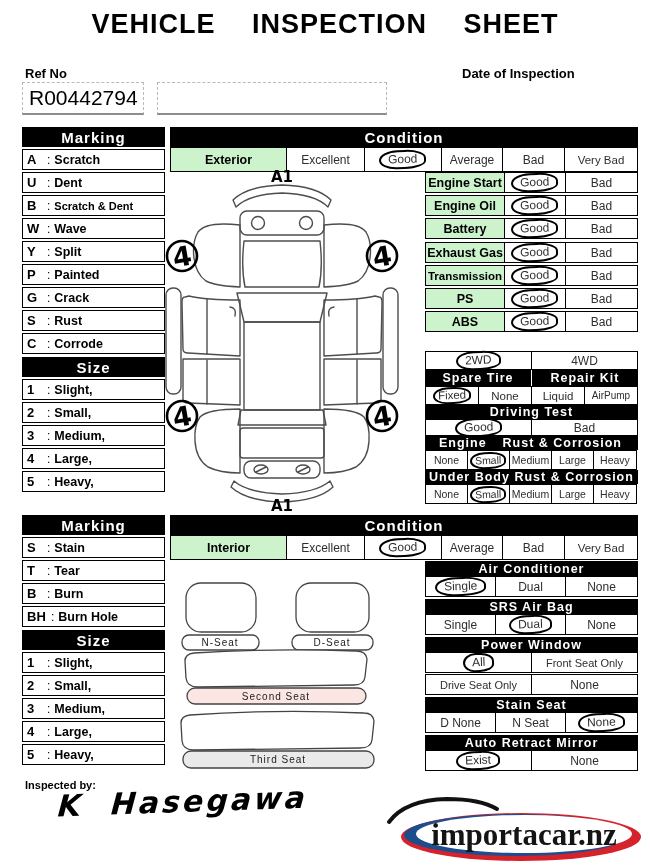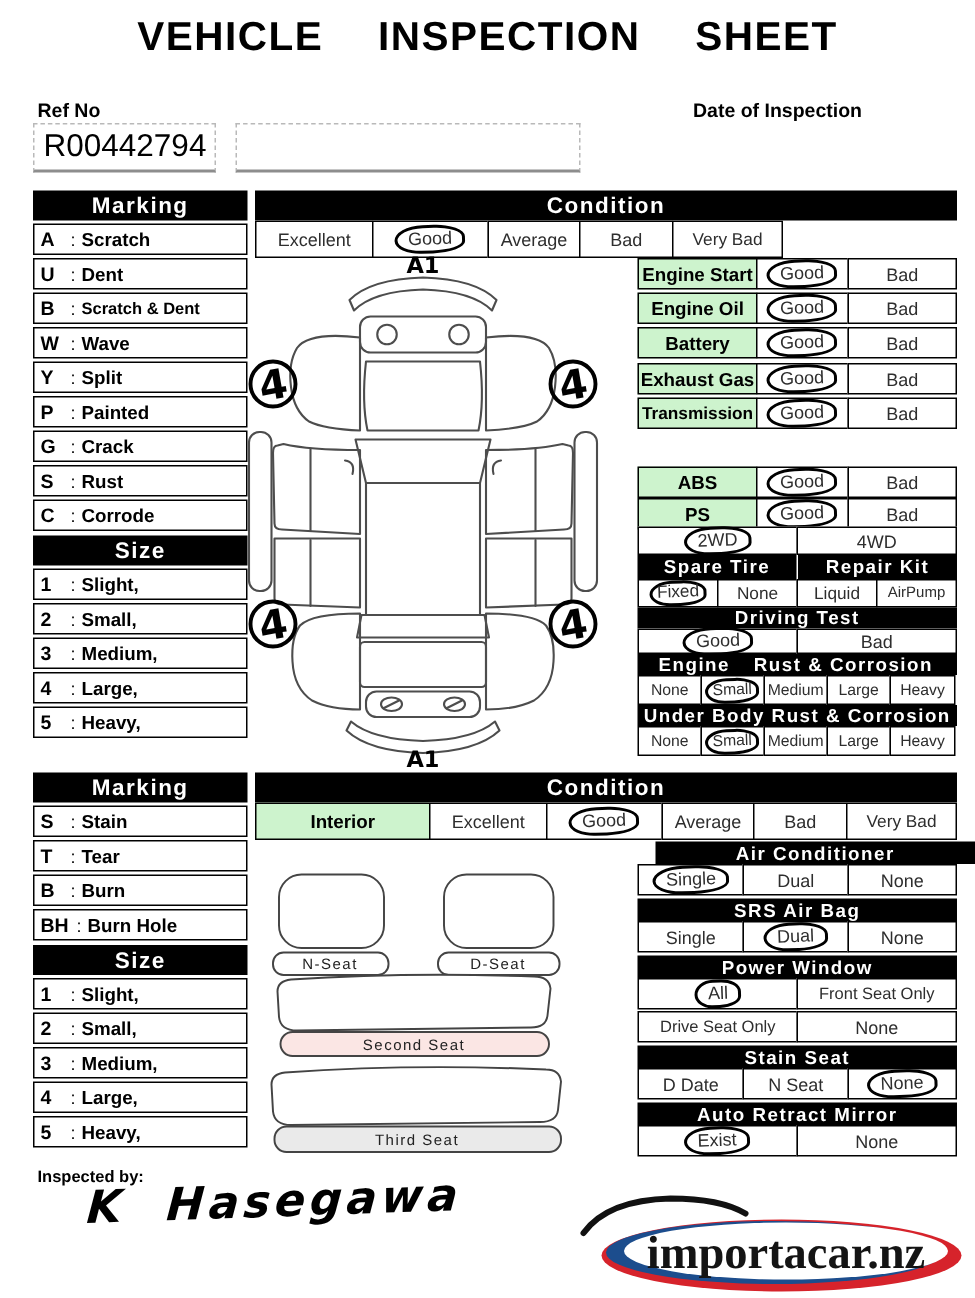--- a/index.html
+++ b/index.html
@@ -124,20 +124,21 @@
       <span class="ld">Large,</span>
     </div>
   <div class="abs lrow" style="left:22px;top:471px;width:143px;height:21px;">
       <span class="lc">5</span>
       <span class="lsep">:</span>
       <span class="ld">Heavy,</span>
     </div>
 
   <div class="abs bar big" style="left:170px;top:127px;width:468px;height:20px;">Condition</div>
   <div class="trow" style="left:170px;top:147px;">
+    <div class="cell green" style="width:117px;height:25px;">Exterior</div>
     <div class="cell" style="width:79px;height:25px;">Excellent</div>
     <div class="cell" style="width:78px;height:25px;">
         <span class="circ">Good</span>
       </div>
     <div class="cell" style="width:62px;height:25px;">Average</div>
     <div class="cell" style="width:63px;height:25px;">Bad</div>
     <div class="cell" style="width:74px;height:25px;font-size:11.5px;">Very Bad</div>
   </div>
 
   <div class="trow" style="left:425px;top:172px;">
@@ -168,21 +169,21 @@
       </div>
     <div class="cell" style="width:73px;height:21px;">Bad</div>
   </div>
   <div class="trow" style="left:425px;top:265px;">
     <div class="cell green" style="width:80px;height:21px;font-size:11.5px;">Transmission</div>
     <div class="cell" style="width:62px;height:21px;">
         <span class="circ">Good</span>
       </div>
     <div class="cell" style="width:73px;height:21px;">Bad</div>
   </div>
-  <div class="trow" style="left:425px;top:288px;margin-top:44px;">
+  <div class="trow" style="left:425px;top:288px;">
     <div class="cell green" style="width:80px;height:21px;">PS</div>
     <div class="cell" style="width:62px;height:21px;">
         <span class="circ">Good</span>
       </div>
     <div class="cell" style="width:73px;height:21px;">Bad</div>
   </div>
   <div class="trow" style="left:425px;top:311px;">
     <div class="cell green" style="width:80px;height:21px;">ABS</div>
     <div class="cell" style="width:62px;height:21px;">
         <span class="circ">Good</span>
@@ -342,21 +343,21 @@
     <div class="cell green" style="width:117px;height:25px;">Interior</div>
     <div class="cell" style="width:79px;height:25px;">Excellent</div>
     <div class="cell" style="width:78px;height:25px;">
         <span class="circ">Good</span>
       </div>
     <div class="cell" style="width:62px;height:25px;">Average</div>
     <div class="cell" style="width:63px;height:25px;">Bad</div>
     <div class="cell" style="width:74px;height:25px;font-size:11.5px;">Very Bad</div>
   </div>
 
-  <div class="abs bar sm" style="left:437px;top:561px;width:213px;height:15px;">Air Conditioner</div>
+  <div class="abs bar sm" style="left:425px;top:561px;width:213px;height:15px;">Air Conditioner</div>
   <div class="trow" style="left:425px;top:576px;">
     <div class="cell" style="width:71px;height:21px;">
         <span class="circ">Single</span>
       </div>
     <div class="cell" style="width:71px;height:21px;">Dual</div>
     <div class="cell" style="width:73px;height:21px;">None</div>
   </div>
   <div class="abs bar sm" style="left:425px;top:599px;width:213px;height:15px;">SRS Air Bag</div>
   <div class="trow" style="left:425px;top:614px;">
     <div class="cell" style="width:71px;height:21px;">Single</div>
@@ -371,21 +372,21 @@
         <span class="circ">All</span>
       </div>
     <div class="cell" style="width:107px;height:21px;font-size:11px;">Front Seat Only</div>
   </div>
   <div class="trow" style="left:425px;top:674px;">
     <div class="cell" style="width:107px;height:21px;font-size:11px;">Drive Seat Only</div>
     <div class="cell" style="width:107px;height:21px;">None</div>
   </div>
   <div class="abs bar sm" style="left:425px;top:697px;width:213px;height:15px;">Stain Seat</div>
   <div class="trow" style="left:425px;top:712px;">
-    <div class="cell" style="width:71px;height:21px;">D Date</div>
+    <div class="cell" style="width:71px;height:21px;">D None</div>
     <div class="cell" style="width:71px;height:21px;">N Seat</div>
     <div class="cell" style="width:73px;height:21px;">
         <span class="circ">None</span>
       </div>
   </div>
   <div class="abs bar sm" style="left:425px;top:735px;width:213px;height:15px;">Auto Retract Mirror</div>
   <div class="trow" style="left:425px;top:750px;">
     <div class="cell" style="width:107px;height:21px;">
         <span class="circ">Exist</span>
       </div>

